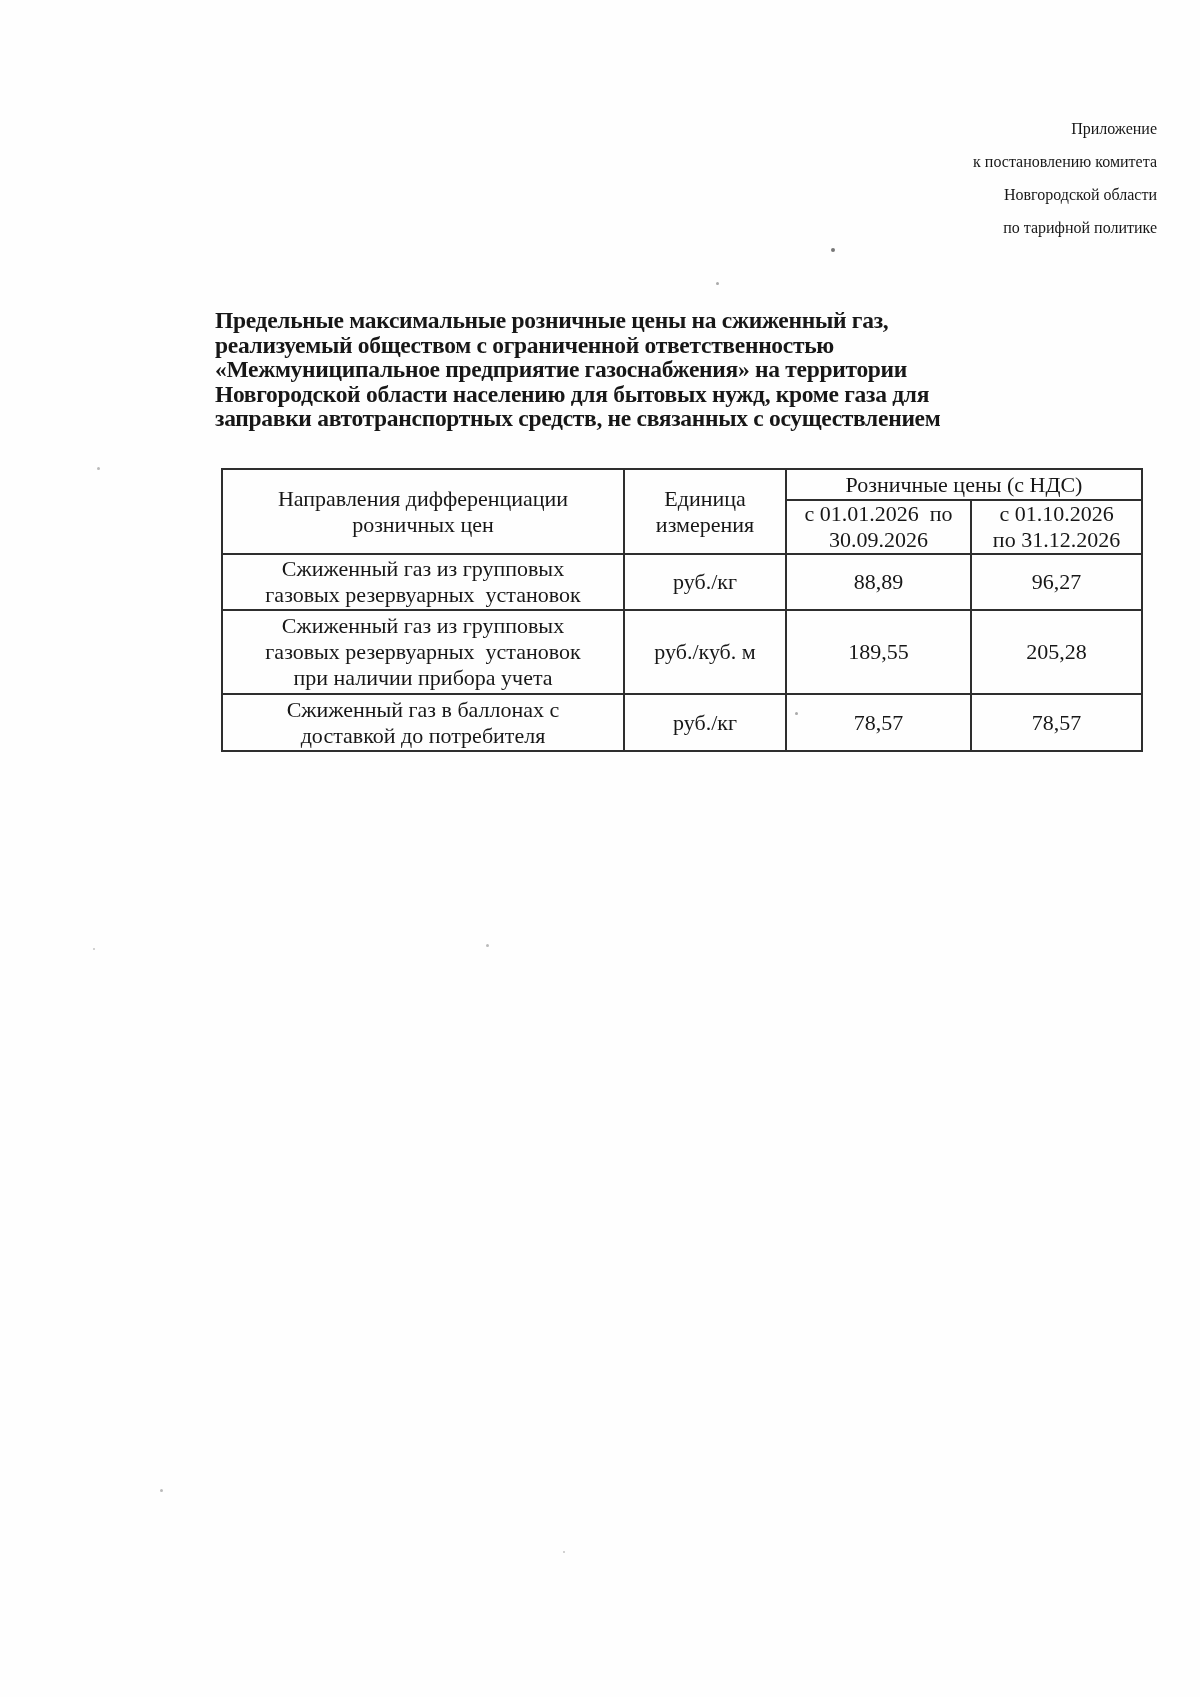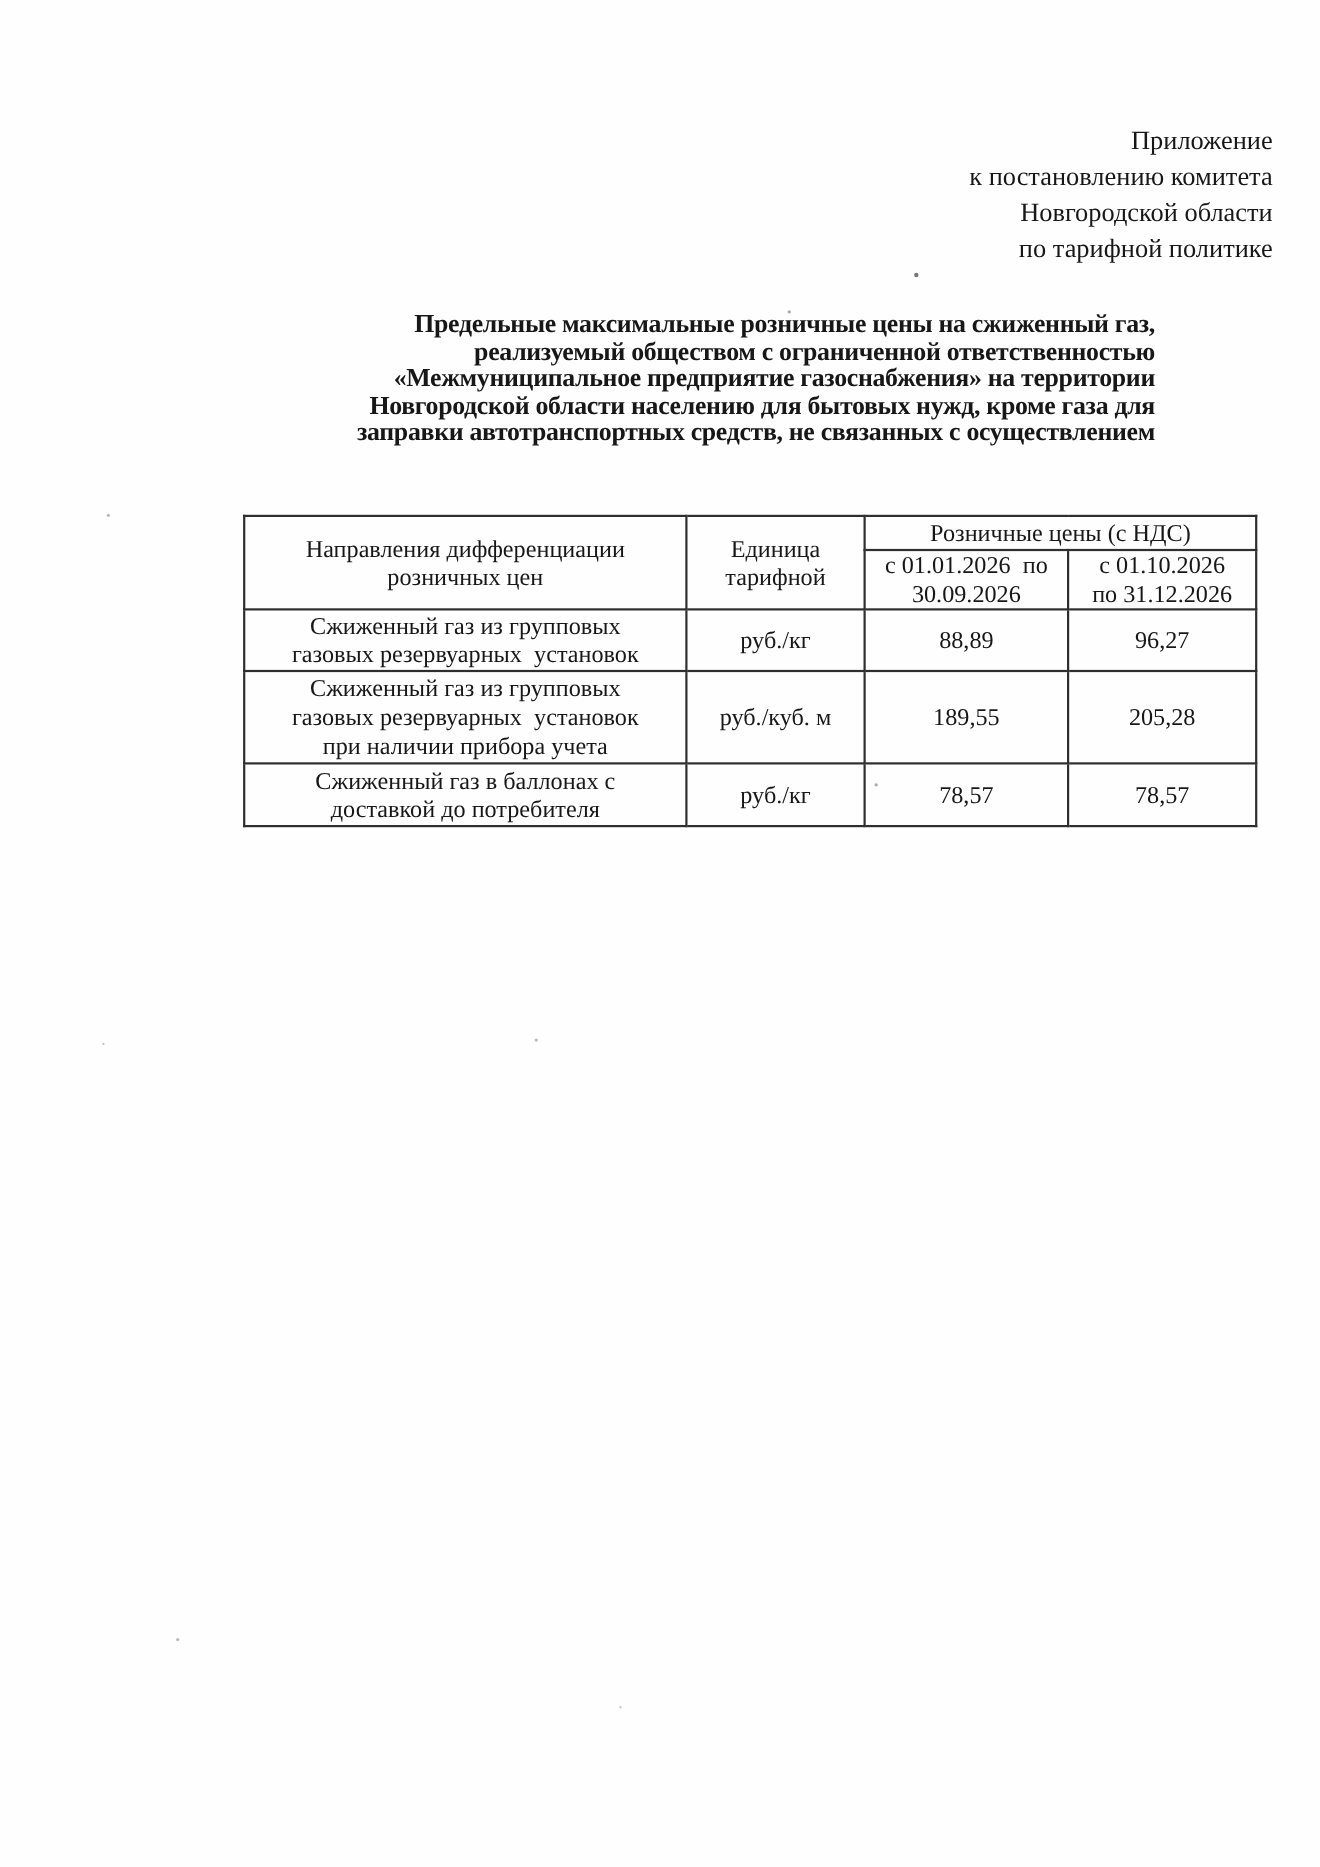--- a/index.html
+++ b/index.html
@@ -15,31 +15,31 @@
     font-family: "Liberation Serif", "DejaVu Serif", serif;
     color: #171717;
     overflow: hidden;
   }
   
   .doc-header {
     position: absolute;
     top: 112px;
     right: 43px;
     text-align: right;
-    font-size: 24px;
+    font-size: 16px;
     line-height: 33px;
     white-space: nowrap;
   }
   
   .doc-title {
     position: absolute;
-    top: 283px;
+    top: 308px;
     left: 215px;
     width: 835px;
-    text-align: right;
+    text-align: left;
     font-size: 23.5px;
     font-weight: bold;
     line-height: 24.6px;
     letter-spacing: -0.3px;
   }
   
   table.prices {
     position: absolute;
     top: 468px;
     left: 221px;
@@ -112,21 +112,21 @@
       <col style="width:402px">
       <col style="width:162px">
       <col style="width:185px">
       <col style="width:171px">
     </colgroup>
     <tbody>
       <tr class="r-group">
         <th rowspan="2" class="cell-pre">Направления дифференциации
 розничных цен</th>
         <th rowspan="2" class="cell-pre">Единица
-тарифной</th>
+измерения</th>
         <th colspan="2">Розничные цены (с НДС)</th>
       </tr>
       <tr class="r-period">
         <th class="cell-pre">с 01.01.2026  по
 30.09.2026</th>
         <th class="cell-pre">с 01.10.2026
 по 31.12.2026</th>
       </tr>
       <tr class="r-data1">
         <td class="c-dir">Сжиженный газ из групповых

